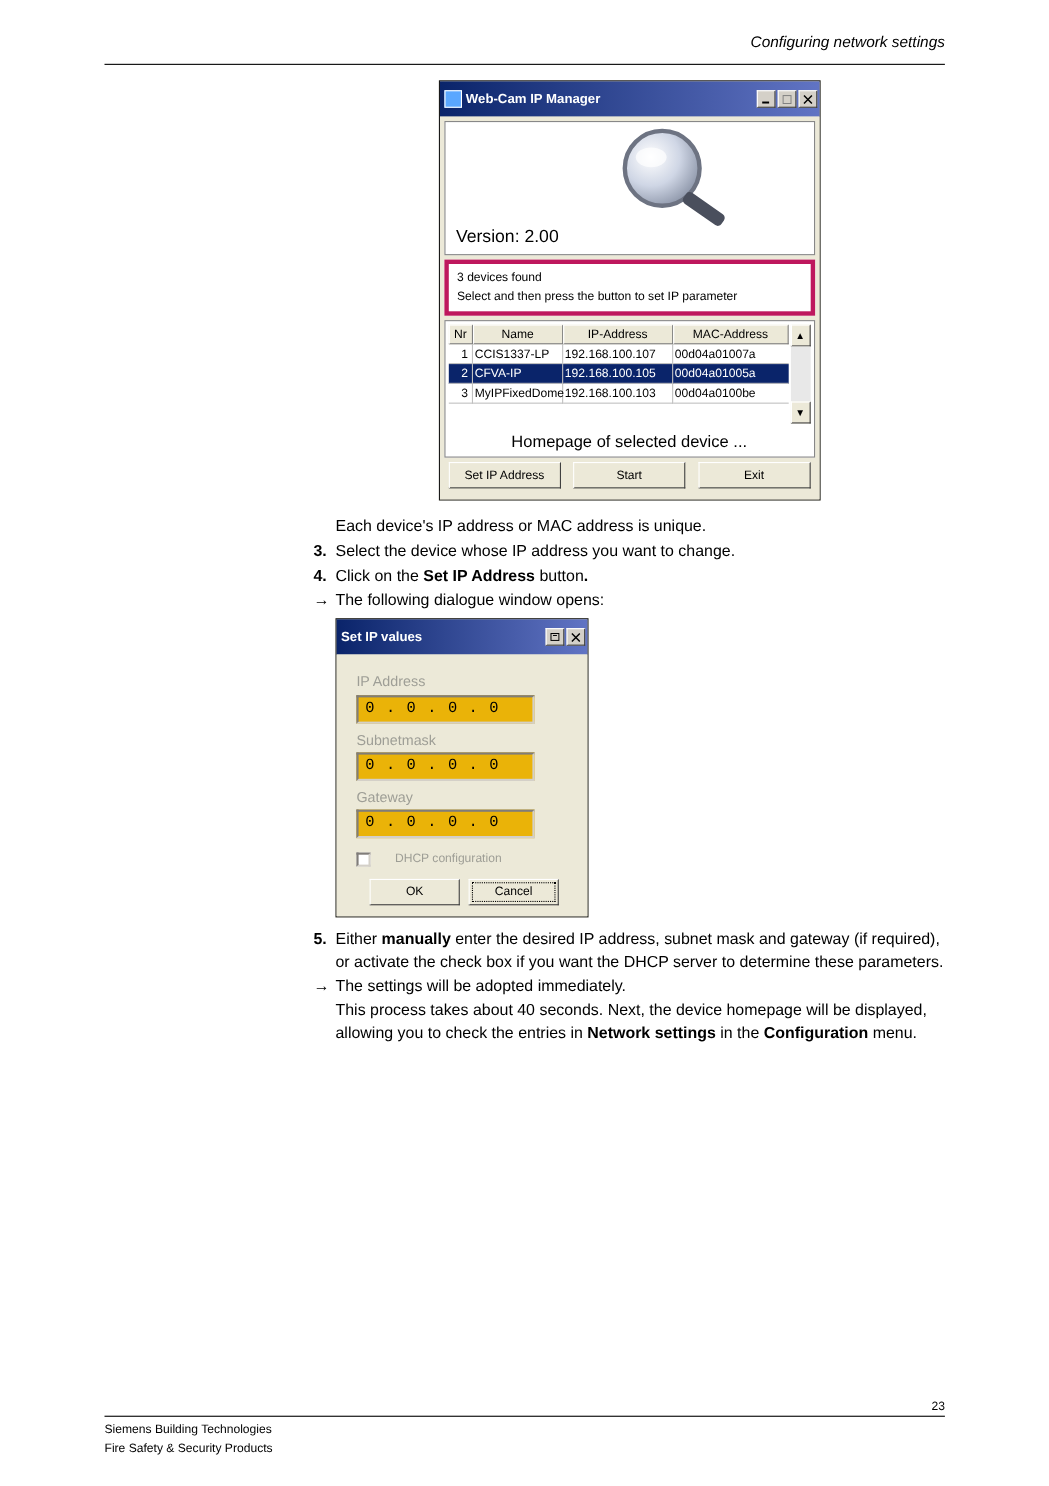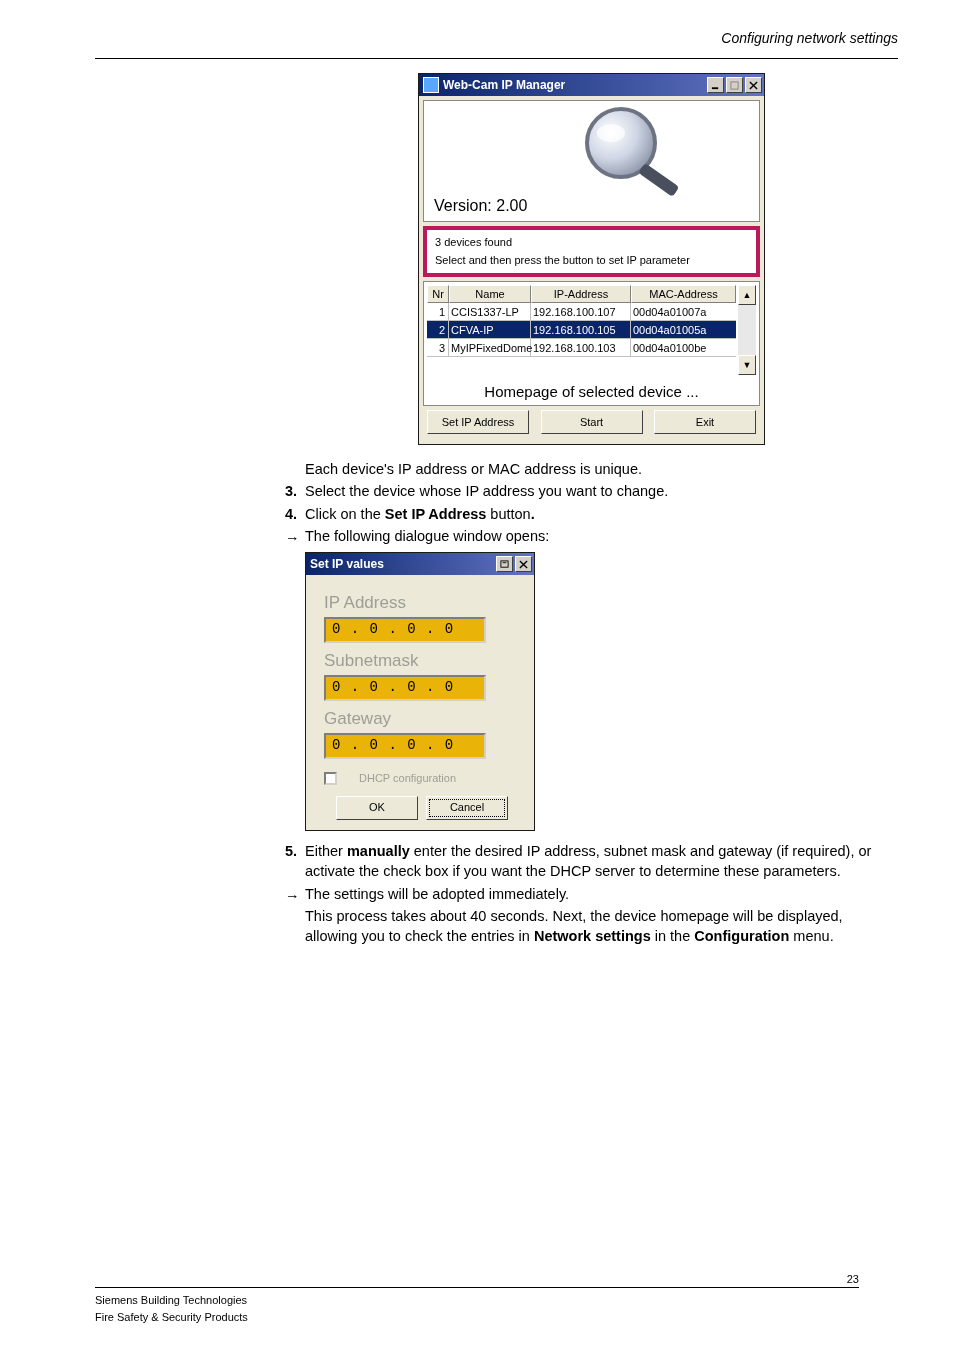--- a/index.html
+++ b/index.html
@@ -7,21 +7,21 @@
     font-size: 14px;
     color: #000;
     margin: 0;
     background: #fff;
   }
   .page {
     width: 954px;
     min-height: 1351px;
     margin: 0 auto;
     position: relative;
-    padding: 30px 56px 0 95px;
+    padding: 30px 95px 0 95px;
     box-sizing: border-box;
   }
   .header-right {
     text-align: right;
     font-style: italic;
     font-size: 14px;
     margin-bottom: 12px;
   }
   .hr-full {
     border: 0;
@@ -68,21 +68,21 @@
   .winxp {
     width: 345px;
     border: 1px solid #1a1a1a;
     background: #ece9d8;
     font-family: Tahoma, Arial, sans-serif;
     box-shadow: 0 0 0 0;
   }
   .winxp.center { margin: 0 auto 14px auto; }
   .winxp.small  { margin: 6px 0 10px 20px; }
   .titlebar {
-    height: 22px;
+    height: 32px;
     display: flex;
     align-items: center;
     background: linear-gradient(to right, #0a246a, #6174c4);
     color: #fff;
     font-size: 12px;
     font-weight: bold;
     padding: 0 2px 0 4px;
   }
   .titlebar .title-icon {
     width: 16px; height: 16px;
@@ -235,21 +235,21 @@
     width: 100px;
     display: flex;
     align-items: center;
     justify-content: center;
   }
 
   
   .winxp.small { width: 228px; }
   .siv-body { padding: 10px 14px 10px 18px; }
   .siv-label {
-    font-size: 17px;
+    font-size: 13px;
     color: #9e9e96;
     margin-top: 6px;
     margin-bottom: 2px;
   }
   .siv-ipbox {
     background: #eab308;
     border: 2px inset #d4d0c8;
     height: 22px;
     padding: 0 6px;
     display: flex;

